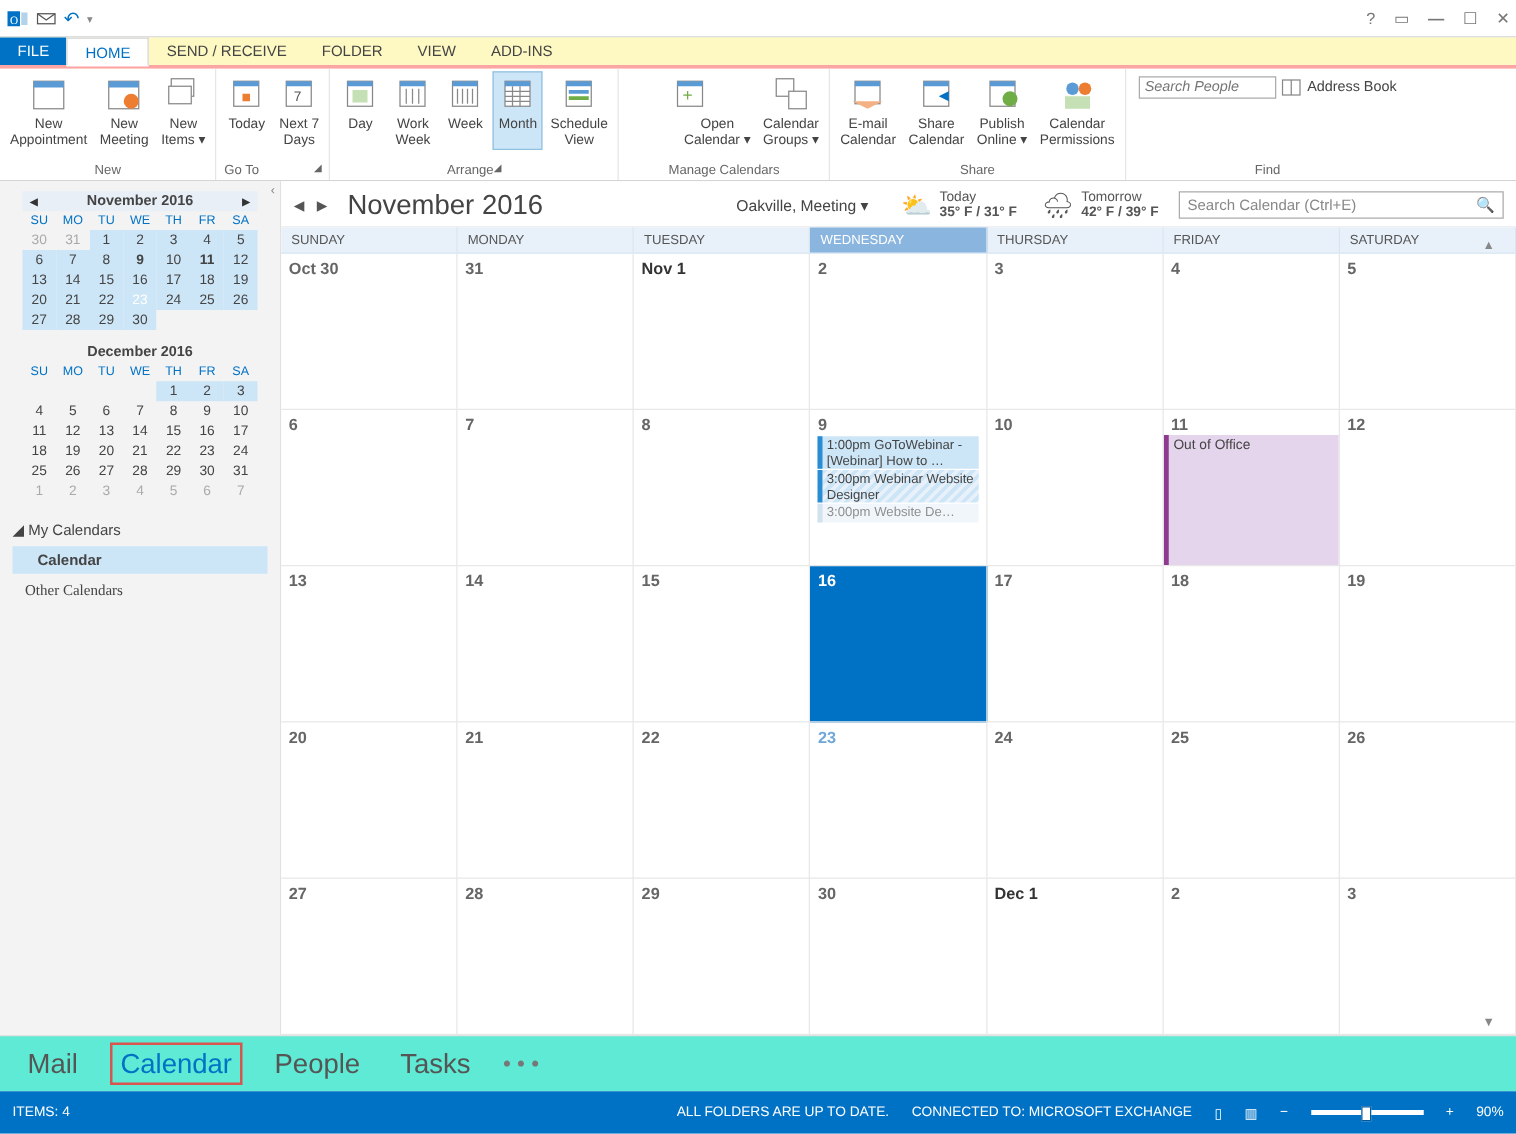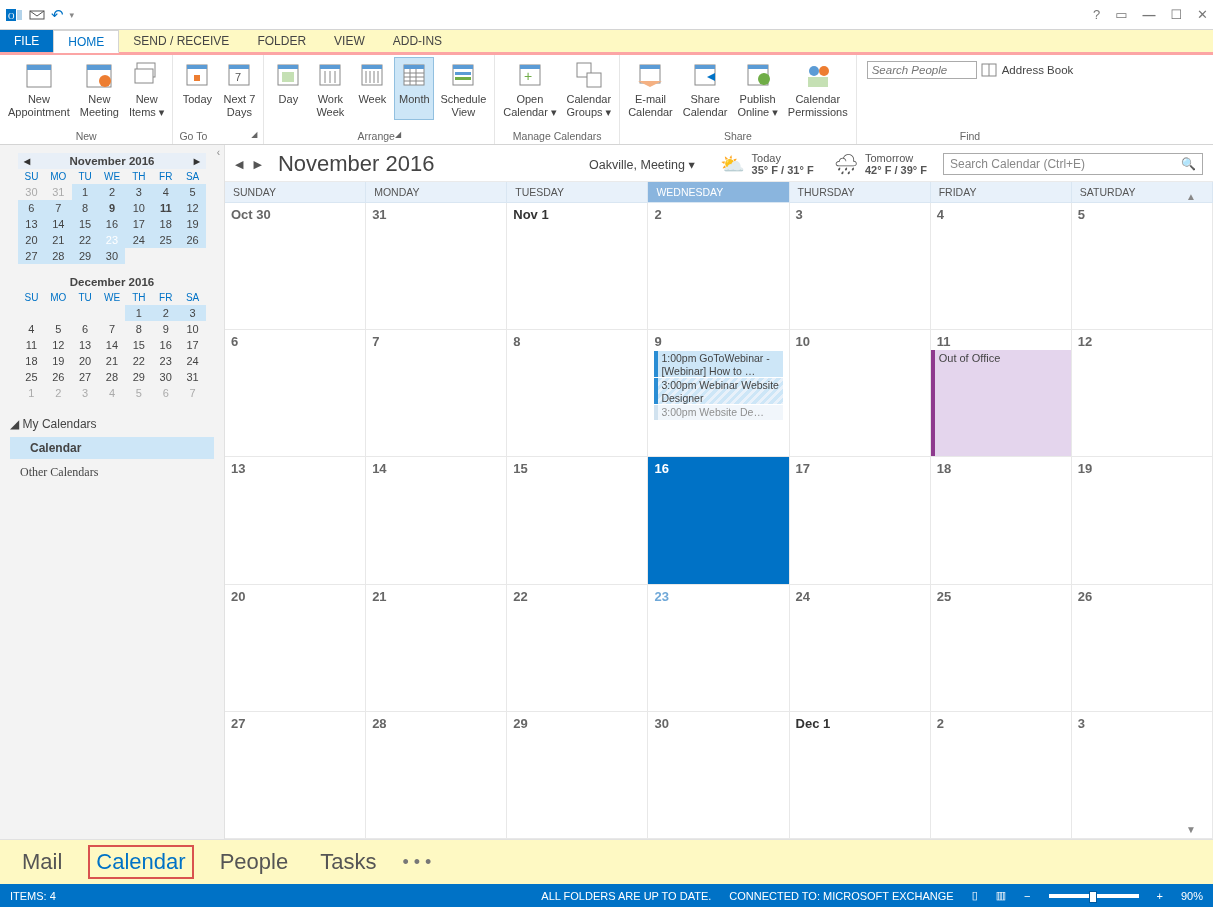--- a/index.html
+++ b/index.html
@@ -258,38 +258,38 @@
   color: #888;
   cursor: pointer;
 }
 
 .bottom-nav {
   height: 45px;
   display: flex;
   align-items: center;
   padding: 0 16px;
   gap: 20px;
-  background: #fef9c3;
+  background: #5eead4;
   border-top: 1px solid #e1e1e1;
 }
 .bottom-nav .item {
   font-size: 22px;
   font-weight: 300;
   color: #555;
   cursor: pointer;
   padding: 2px 6px;
 }
 .bottom-nav .item.active {
   color: #0072c6;
   border: 2px solid #d9534f;
 }
 .bottom-nav .more { font-size: 18px; color: #777; cursor: pointer; }
 
 .statusbar {
-  height: 23px;
+  height: 34px;
   background: #0072c6;
   color: #fff;
   display: flex;
   align-items: center;
   padding: 0 10px;
   font-size: 11px;
   gap: 18px;
 }
 .statusbar .spacer { flex: 1; }
 .statusbar .zoom-slider {
@@ -466,21 +466,21 @@
   </div>
 
   <div class="ribbon-group">
     <div class="ribbon-group-items">
       <div class="ribbon-btn">
         <svg class="icon-lg" width="32" height="32">
             <rect x="6" y="6" width="20" height="20" fill="#fff" stroke="#888"></rect>
             <rect x="6" y="6" width="20" height="4" fill="#5b9bd5"></rect>
             <text x="10" y="22" font-size="14" fill="#70ad47">+</text>
           </svg>
-        <span class="label" style="white-space:pre-line;">Open
+        <span class="label" style="white-space:pre-line;margin-left:44px;">Open
 Calendar ▾</span>
       </div>
       <div class="ribbon-btn">
         <svg class="icon-lg" width="32" height="32">
             <rect x="4" y="4" width="14" height="14" fill="#fff" stroke="#888"></rect>
             <rect x="14" y="14" width="14" height="14" fill="#fff" stroke="#888"></rect>
           </svg>
         <span class="label" style="white-space:pre-line;">Calendar
 Groups ▾</span>
       </div>

